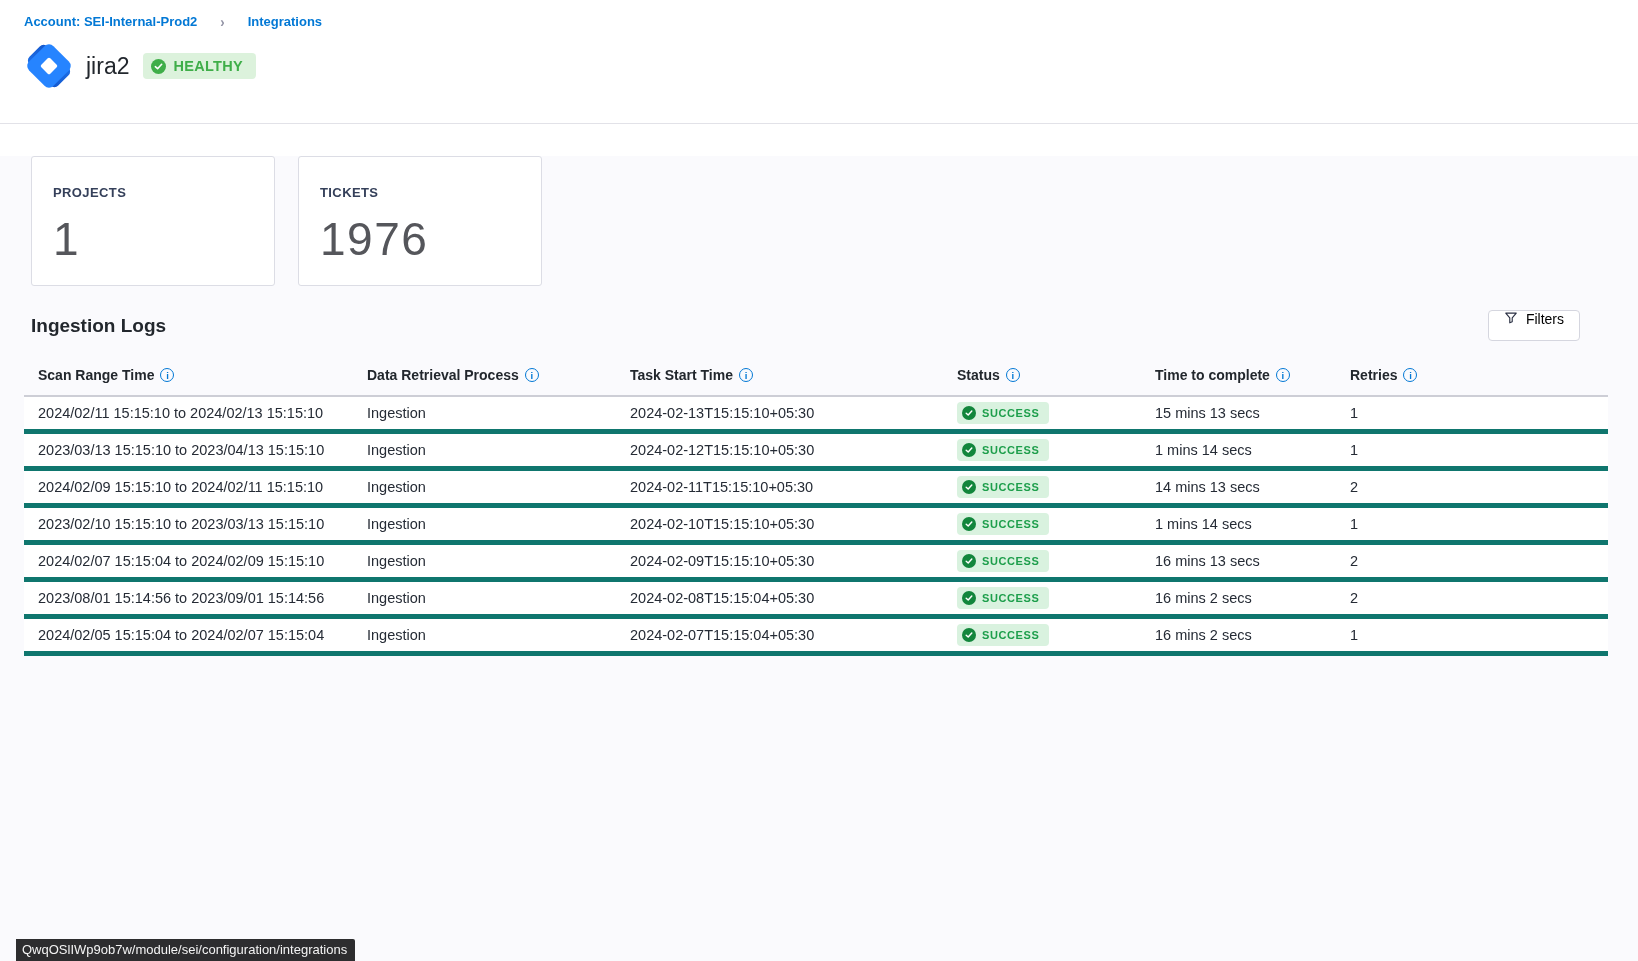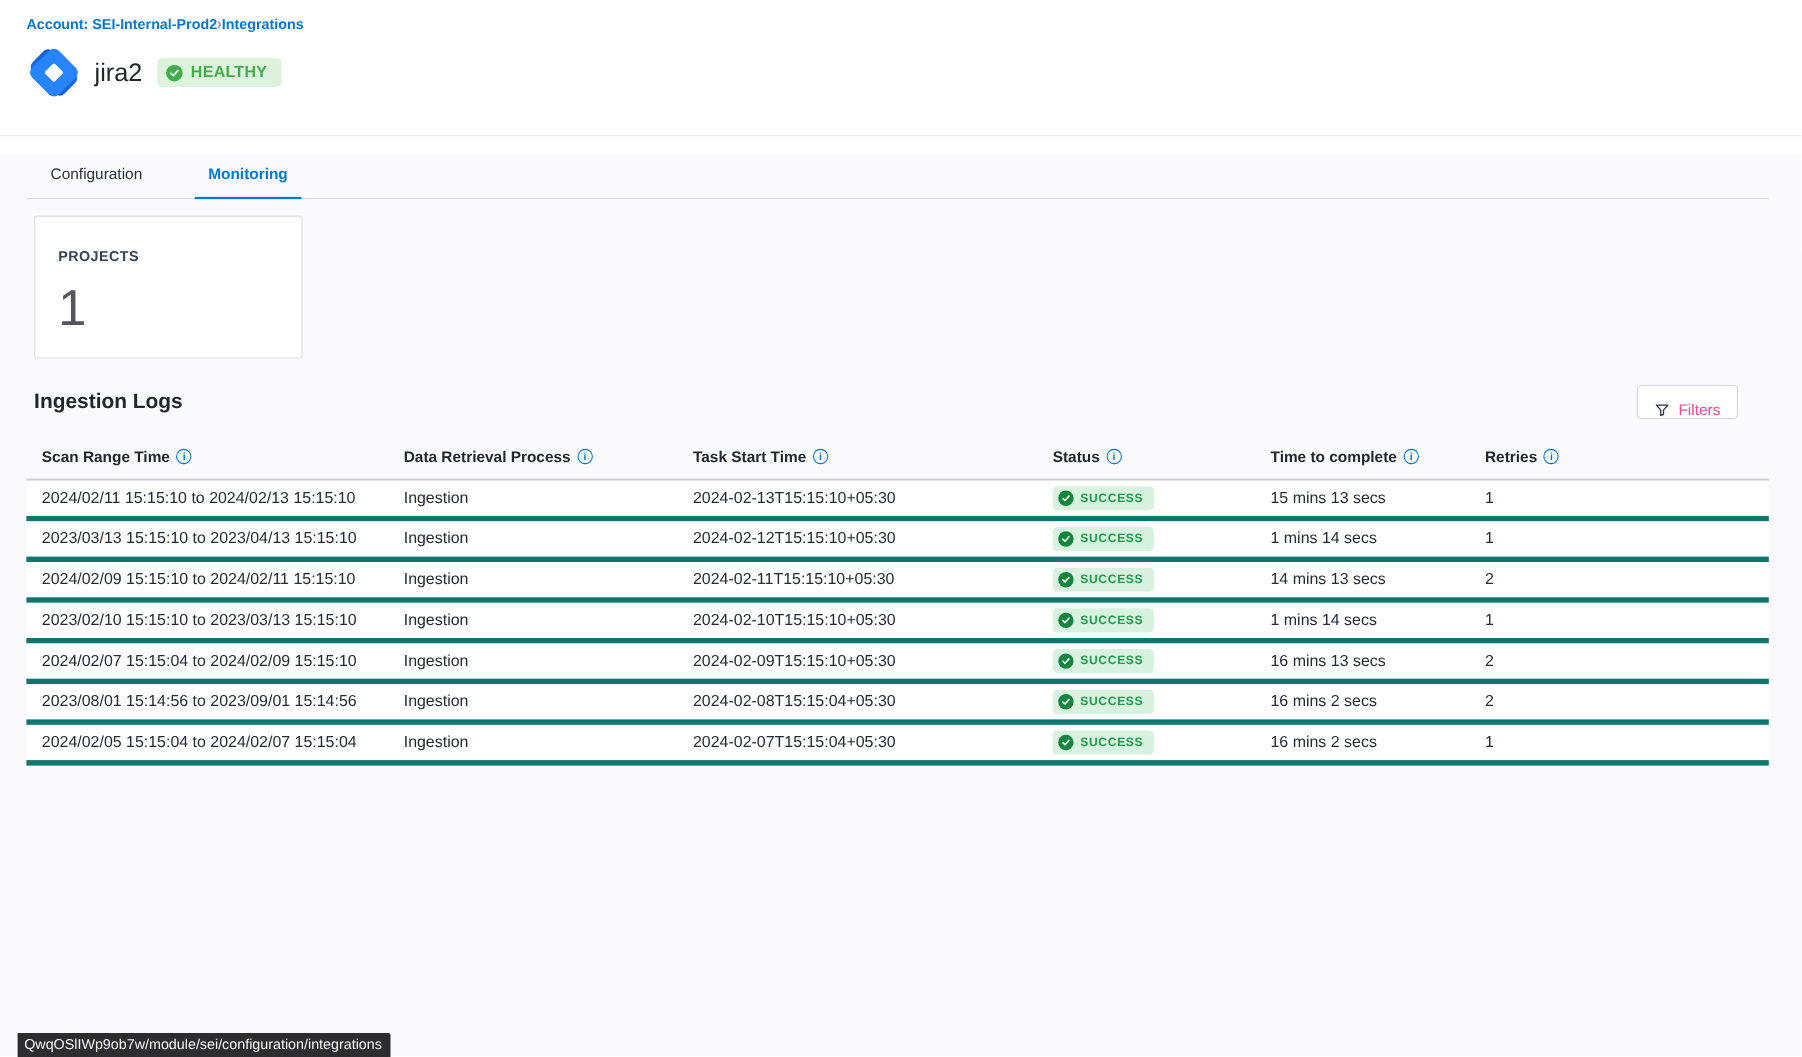--- a/index.html
+++ b/index.html
@@ -4,21 +4,21 @@
 <style>
   * { box-sizing: border-box; margin: 0; padding: 0; }
   html,body { width:1638px; height:961px; }
   body {
     font-family: "Liberation Sans", "DejaVu Sans", sans-serif;
     background:#ffffff; color:#22272d; position:relative; overflow:hidden;
   }
 
   
   .page-header { height:124px; background:#fff; border-bottom:1px solid #e2e2e8; padding:14px 24px 0 24px; }
-  .breadcrumb { font-size:13px; font-weight:600; display:flex; align-items:flex-end; gap:0; }
+  .breadcrumb { font-size:13px; font-weight:600; display:flex; align-items:flex-end; gap:23px; }
   .breadcrumb a { color:var(--accent-blue,#0278d5); text-decoration:none; cursor:pointer; }
   .crumb-sep { color:#9293a5; font-size:13px; font-weight:700; transform:scaleY(1.15); }
   .title-row { display:flex; align-items:center; margin-top:8px; }
   .jira-logo { width:58px; height:58px; display:inline-block; margin-left:-4px; }
   .integration-title { font-size:23px; font-weight:500; color:#22272d; margin-left:8px; }
   .healthy-badge {
     display:inline-flex; align-items:center; gap:7px; margin-left:14px;
     background:var(--healthy-bg,#dcf2dc); color:var(--healthy-green,#3fae49);
     font-size:14.5px; font-weight:700; letter-spacing:.3px;
     padding:5px 13px 5px 8px; border-radius:4px;
@@ -37,23 +37,23 @@
 
   .section-heading { font-size:19px; font-weight:700; color:#22272d; margin:18px 0 0 31px; }
 
   .cards { display:flex; gap:23px; margin:15px 0 0 31px; }
   .card { width:244px; height:130px; background:#fff; border:1px solid #dcdde5; border-radius:3px; padding:28px 0 0 21px; }
   .card-label { font-size:13px; font-weight:600; letter-spacing:.4px; color:#35405a; }
   .card-value { font-size:46px; font-weight:400; letter-spacing:1.5px; color:#55565b; margin-top:12px; }
 
   .logs-header { display:flex; align-items:center; justify-content:space-between; margin:24px 58px 0 31px; }
   .filters-btn {
-    display:inline-flex; align-items:flex-end; gap:8px; background:#fff;
+    display:inline-flex; align-items:flex-start; gap:8px; background:#fff;
     border:1px solid #d5d6df; border-radius:4px; height:31px; padding:0 15px;
-    font-family:inherit; font-size:14px; color:#ec4899; cursor:pointer;
+    font-family:inherit; font-size:14px; color:#000000; cursor:pointer;
   }
   .filters-btn svg { width:14px; height:14px; }
 
   
   .table { margin:14px 30px 0 24px; }
   .thead, .trow { display:grid; grid-template-columns:329px 263px 327px 198px 195px 1fr; align-items:center; }
   .th { font-size:14px; font-weight:700; color:#22272d; padding-left:14px; display:flex; align-items:center; gap:6px; }
   .thead { height:42px; border-bottom:2px solid #cdced6; }
   .trow { height:37px; background:#fff; border-bottom:5px solid #0f766e; }
   .td { font-size:14.5px; color:#252b35; padding-left:14px; white-space:nowrap; }
@@ -113,30 +113,30 @@
           </svg>
       </span>
       <span>HEALTHY</span>
     </span>
   </div>
 </header>
 
 <div class="white-gap"></div>
 
 <main class="main">
-  <div class="tabs">
-    <div class="tab">Configuration</div>
-    <div class="tab active">Monitoring</div>
-  </div>
 
 
   <div class="cards">
     <div class="card">
       <div class="card-label">PROJECTS</div>
       <div class="card-value">1</div>
+    </div>
+    <div class="card">
+      <div class="card-label">TICKETS</div>
+      <div class="card-value">1976</div>
     </div>
   </div>
 
   <div class="logs-header">
     <h2 class="section-heading" style="margin:0;">Ingestion Logs</h2>
     <button class="filters-btn">
       <span style="display:inline-flex;">
         <svg viewBox="0 0 16 16">
             <path d="M2 2.5 h12 l-4.6 5.4 v4.3 l-2.8 1.3 v-5.6 L2 2.5 z" stroke="#2b3144" stroke-width="1.3" fill="none" stroke-linejoin="round"></path>
           </svg>

